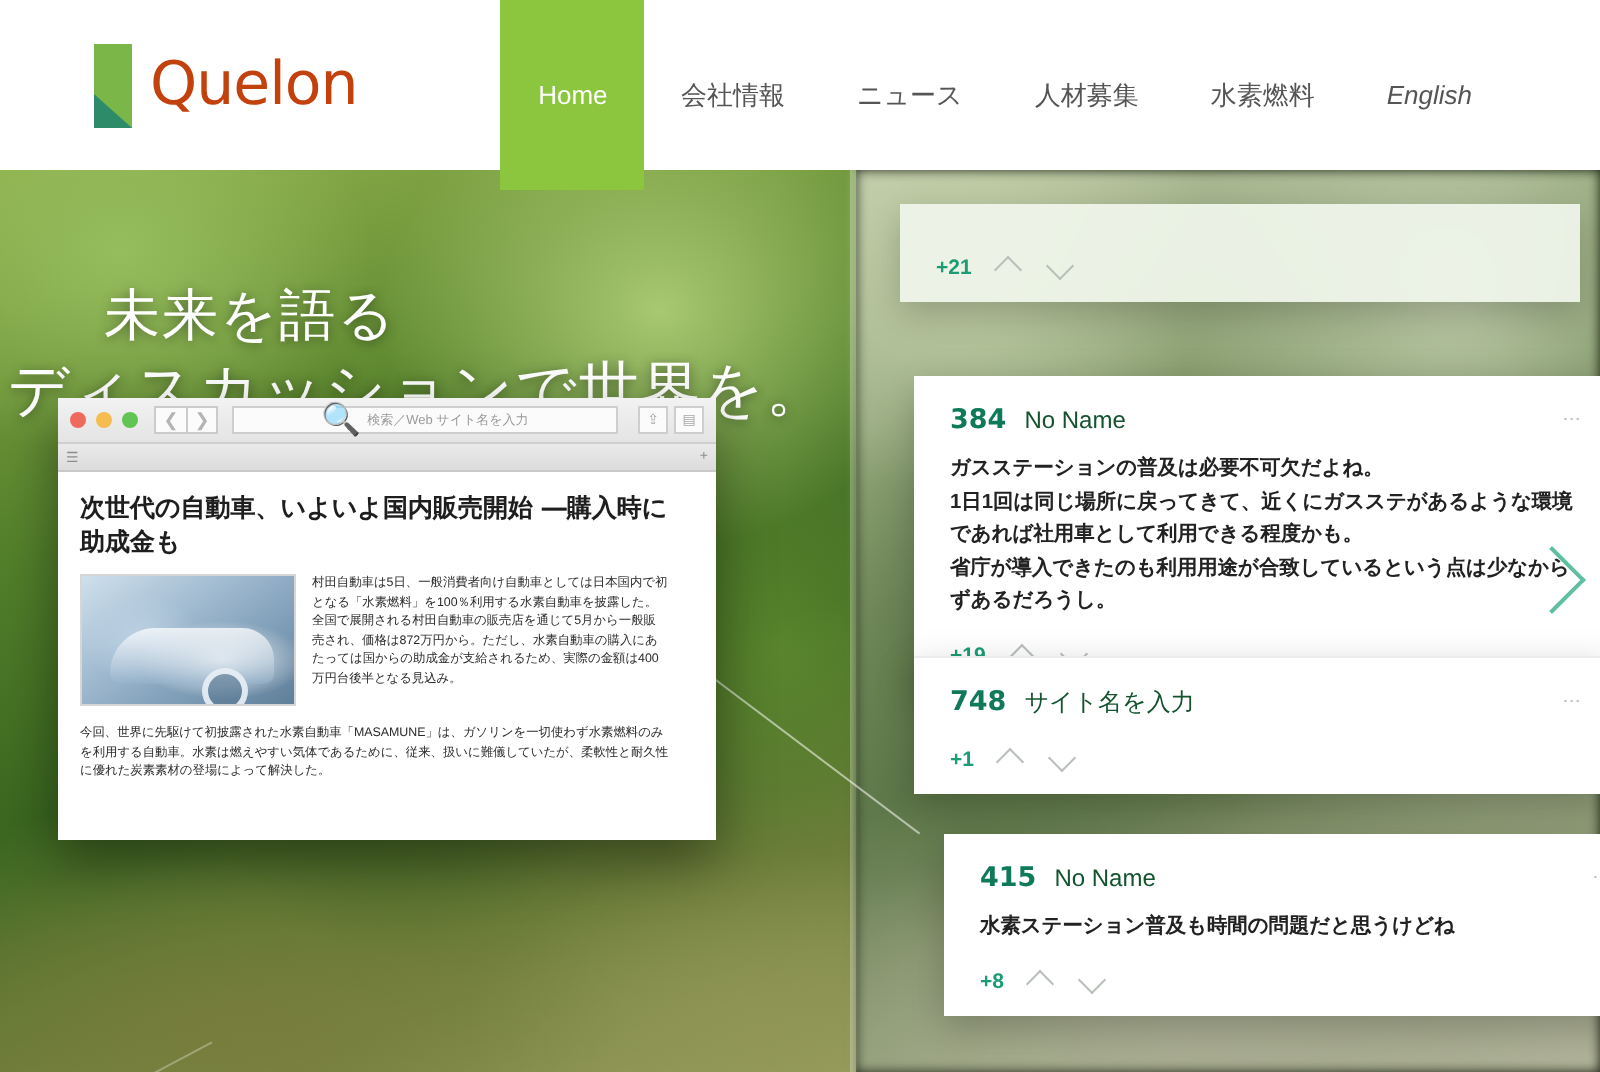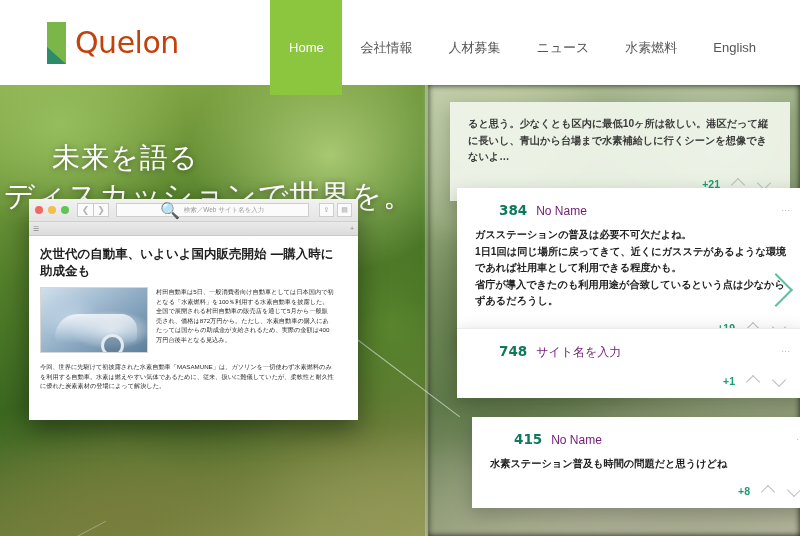--- a/index.html
+++ b/index.html
@@ -56,21 +56,21 @@
     padding: 0 18px;
     height: 95px;
     cursor: pointer;
     white-space: nowrap;
   }
   .nav-item.active {
     background: #8cc63e;
     color: #ffffff;
     min-width: 72px;
   }
-  .nav-item.last { padding-right: 44px; }
+  .nav-item.last { padding-right: 64px; font-style: italic; }
 
   
   .hero {
     position: absolute; top: 85px; left: 0;
     width: 800px; height: 451px;
     overflow: hidden;
   }
   .bg-left, .bg-right {
     position: absolute; top: 0; height: 451px;
     background-repeat: no-repeat;
@@ -247,36 +247,35 @@
   .card.c3 {
     left: 44px; top: 332px; width: 348px;
     padding: 14px 18px 6px 18px;
   }
 
   .c-head { display: flex; align-items: baseline; margin-bottom: 9px; }
   .c-num {
     font-size: 13.5px; font-weight: 700; color: #0f7a5a;
     font-family: "DejaVu Sans", sans-serif;
     margin-right: 9px;
-    margin-left: 24px;
-  }
-  .c-name { font-size: 12px; color: #701a75; }
+  }
+  .c-name { font-size: 12px; color: #14532d; }
   .c-menu {
     margin-left: auto;
     color: #c3c3c3; font-size: 9px; line-height: 3px;
     letter-spacing: 0; cursor: pointer;
     writing-mode: vertical-rl;
   }
   .c-body {
     font-size: 10.2px; line-height: 16.5px; color: #222222;
     font-weight: 600;
   }
   .c-body.lead { color: #3a3a3a; font-weight: 600; }
   .c-foot {
-    display: flex; align-items: center; justify-content: flex-end;
+    display: flex; align-items: center; 
     gap: 13px; margin-top: 7px; height: 22px;
   }
   .c-score { font-size: 10.5px; font-weight: 700; color: #1a9c74; }
   .chev {
     width: 13px; height: 8px; position: relative; cursor: pointer;
   }
   .chev::before {
     content:""; position:absolute; left: 0; top: 0;
     width: 9px; height: 9px;
     border-left: 1.3px solid #b9bfb9; border-top: 1.3px solid #b9bfb9;
@@ -300,22 +299,22 @@
 <div class="page">
 
   <div class="header">
     <div class="logo-wrap">
       <div class="logo-mark"></div>
       <div class="logo-text">Quelon</div>
     </div>
     <nav class="nav">
       <div class="nav-item active">Home</div>
       <div class="nav-item">会社情報</div>
+      <div class="nav-item">ニュース</div>
       <div class="nav-item">人材募集</div>
-      <div class="nav-item">ニュース</div>
       <div class="nav-item">水素燃料</div>
       <div class="nav-item last">English</div>
     </nav>
   </div>
 
   <div class="hero">
     <div class="bg-left"></div>
     <div class="bg-right"></div>
     <div class="bg-right-veil"></div>
     <div class="bg-seam"></div>
@@ -354,21 +353,20 @@
         <div class="art-photo"></div>
         <div class="art-text">村田自動車は5日、一般消費者向け自動車としては日本国内で初となる「水素燃料」を100％利用する水素自動車を披露した。全国で展開される村田自動車の販売店を通じて5月から一般販売され、価格は872万円から。ただし、水素自動車の購入にあたっては国からの助成金が支給されるため、実際の金額は400万円台後半となる見込み。</div>
       </div>
       <div class="art-para2">今回、世界に先駆けて初披露された水素自動車「MASAMUNE」は、ガソリンを一切使わず水素燃料のみを利用する自動車。水素は燃えやすい気体であるために、従来、扱いに難儀していたが、柔軟性と耐久性に優れた炭素素材の登場によって解決した。</div>
     </div>
   </div>
 
   <div class="panel">
 
     <div class="card c0">
-      <div class="c-body lead">ると思う。少なくとも区内に最低10ヶ所は欲しい。港区だって縦に長いし、青山から台場まで水素補給しに行くシーンを想像できないよ…</div>
       <div class="c-foot">
         <span class="c-score">+21</span>
         <span class="chev"></span>
         <span class="chev down"></span>
       </div>
     </div>
 
     <div class="card c1">
       <div class="c-head">
         <span class="c-num">384</span>

